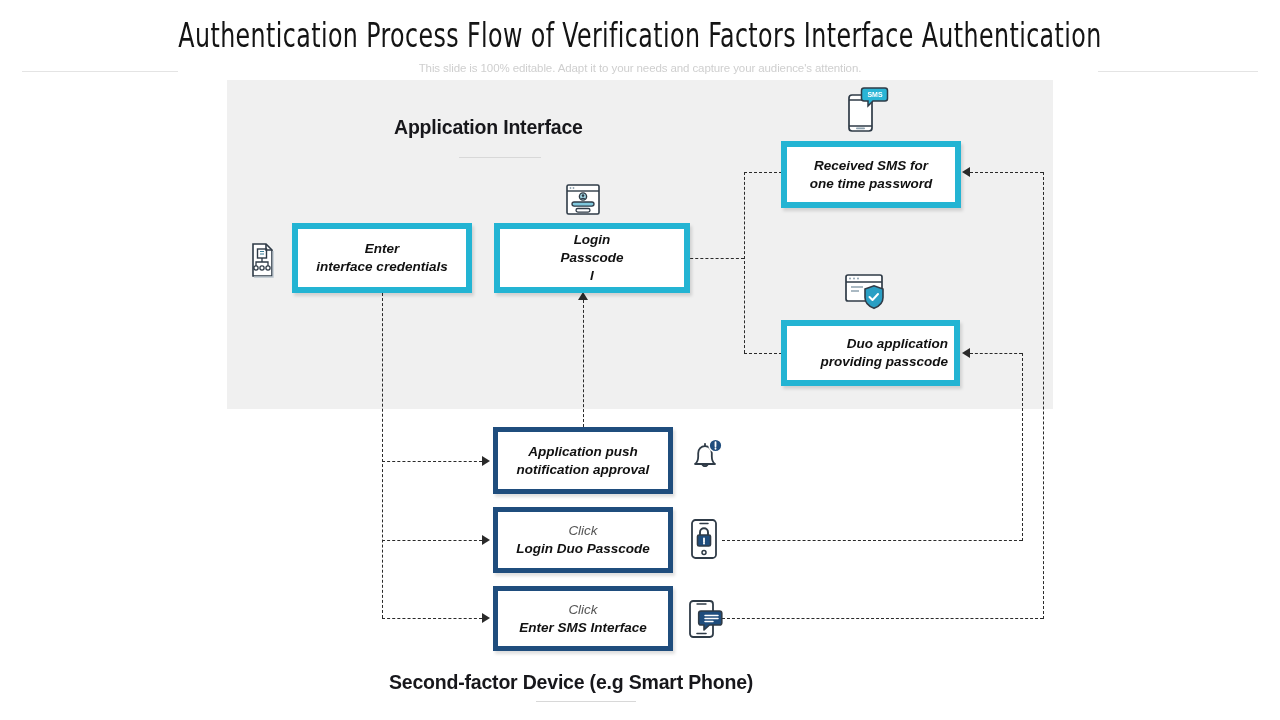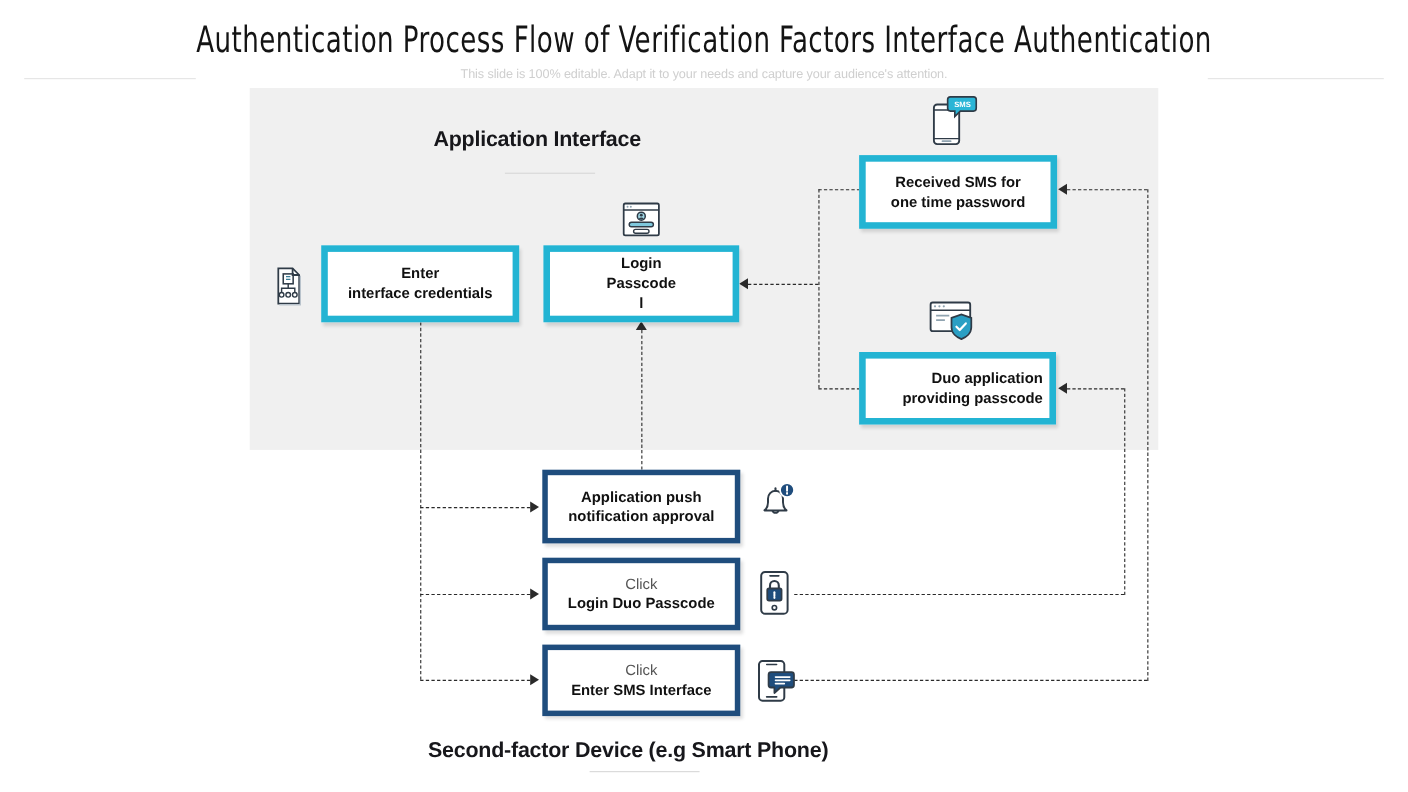--- a/index.html
+++ b/index.html
@@ -84,41 +84,42 @@
   .flow-box {
     position: absolute;
     box-sizing: border-box;
     background: #ffffff;
     display: flex;
     flex-direction: column;
     align-items: center;
     justify-content: center;
     text-align: center;
     line-height: 1.32;
+    font-style: italic;
   }
   .flow-box.cyan {
     border: 6px solid #23b4d3;
     box-shadow: 2px 3px 3px rgba(0,0,0,0.13);
   }
   .flow-box.navy {
     border: 5px solid #1f4d7d;
     box-shadow: 2px 3px 3px rgba(0,0,0,0.13);
     align-items: flex-end;
   }
   .flow-box .inner {
     width: 100%;
     padding: 2px 6px;
     box-sizing: border-box;
   }
   .box-line { display: block; }
   .box-line.bold { font-weight: 700; font-size: 13.5px; color: #111111; }
   .box-line.light { font-weight: 400; font-size: 13.5px; color: #555555; }
 
   #box-enter-credentials { left: 292px; top: 223px; width: 180px; height: 70px; }
-  #box-login-success     { left: 494px; top: 223px; width: 178px; height: 70px; }
+  #box-login-success     { left: 494px; top: 223px; width: 196px; height: 70px; }
   #box-received-sms      { left: 781px; top: 141px; width: 180px; height: 67px; }
   #box-duo-application   { left: 781px; top: 320px; width: 179px; height: 66px; text-align: right; }
   #box-push-notification { left: 493px; top: 427px; width: 180px; height: 67px; }
   #box-duo-passcode      { left: 493px; top: 507px; width: 180px; height: 66px; }
   #box-sms-passcode      { left: 493px; top: 586px; width: 180px; height: 65px; }
 
   
   .hline, .vline {
     position: absolute;
   }

